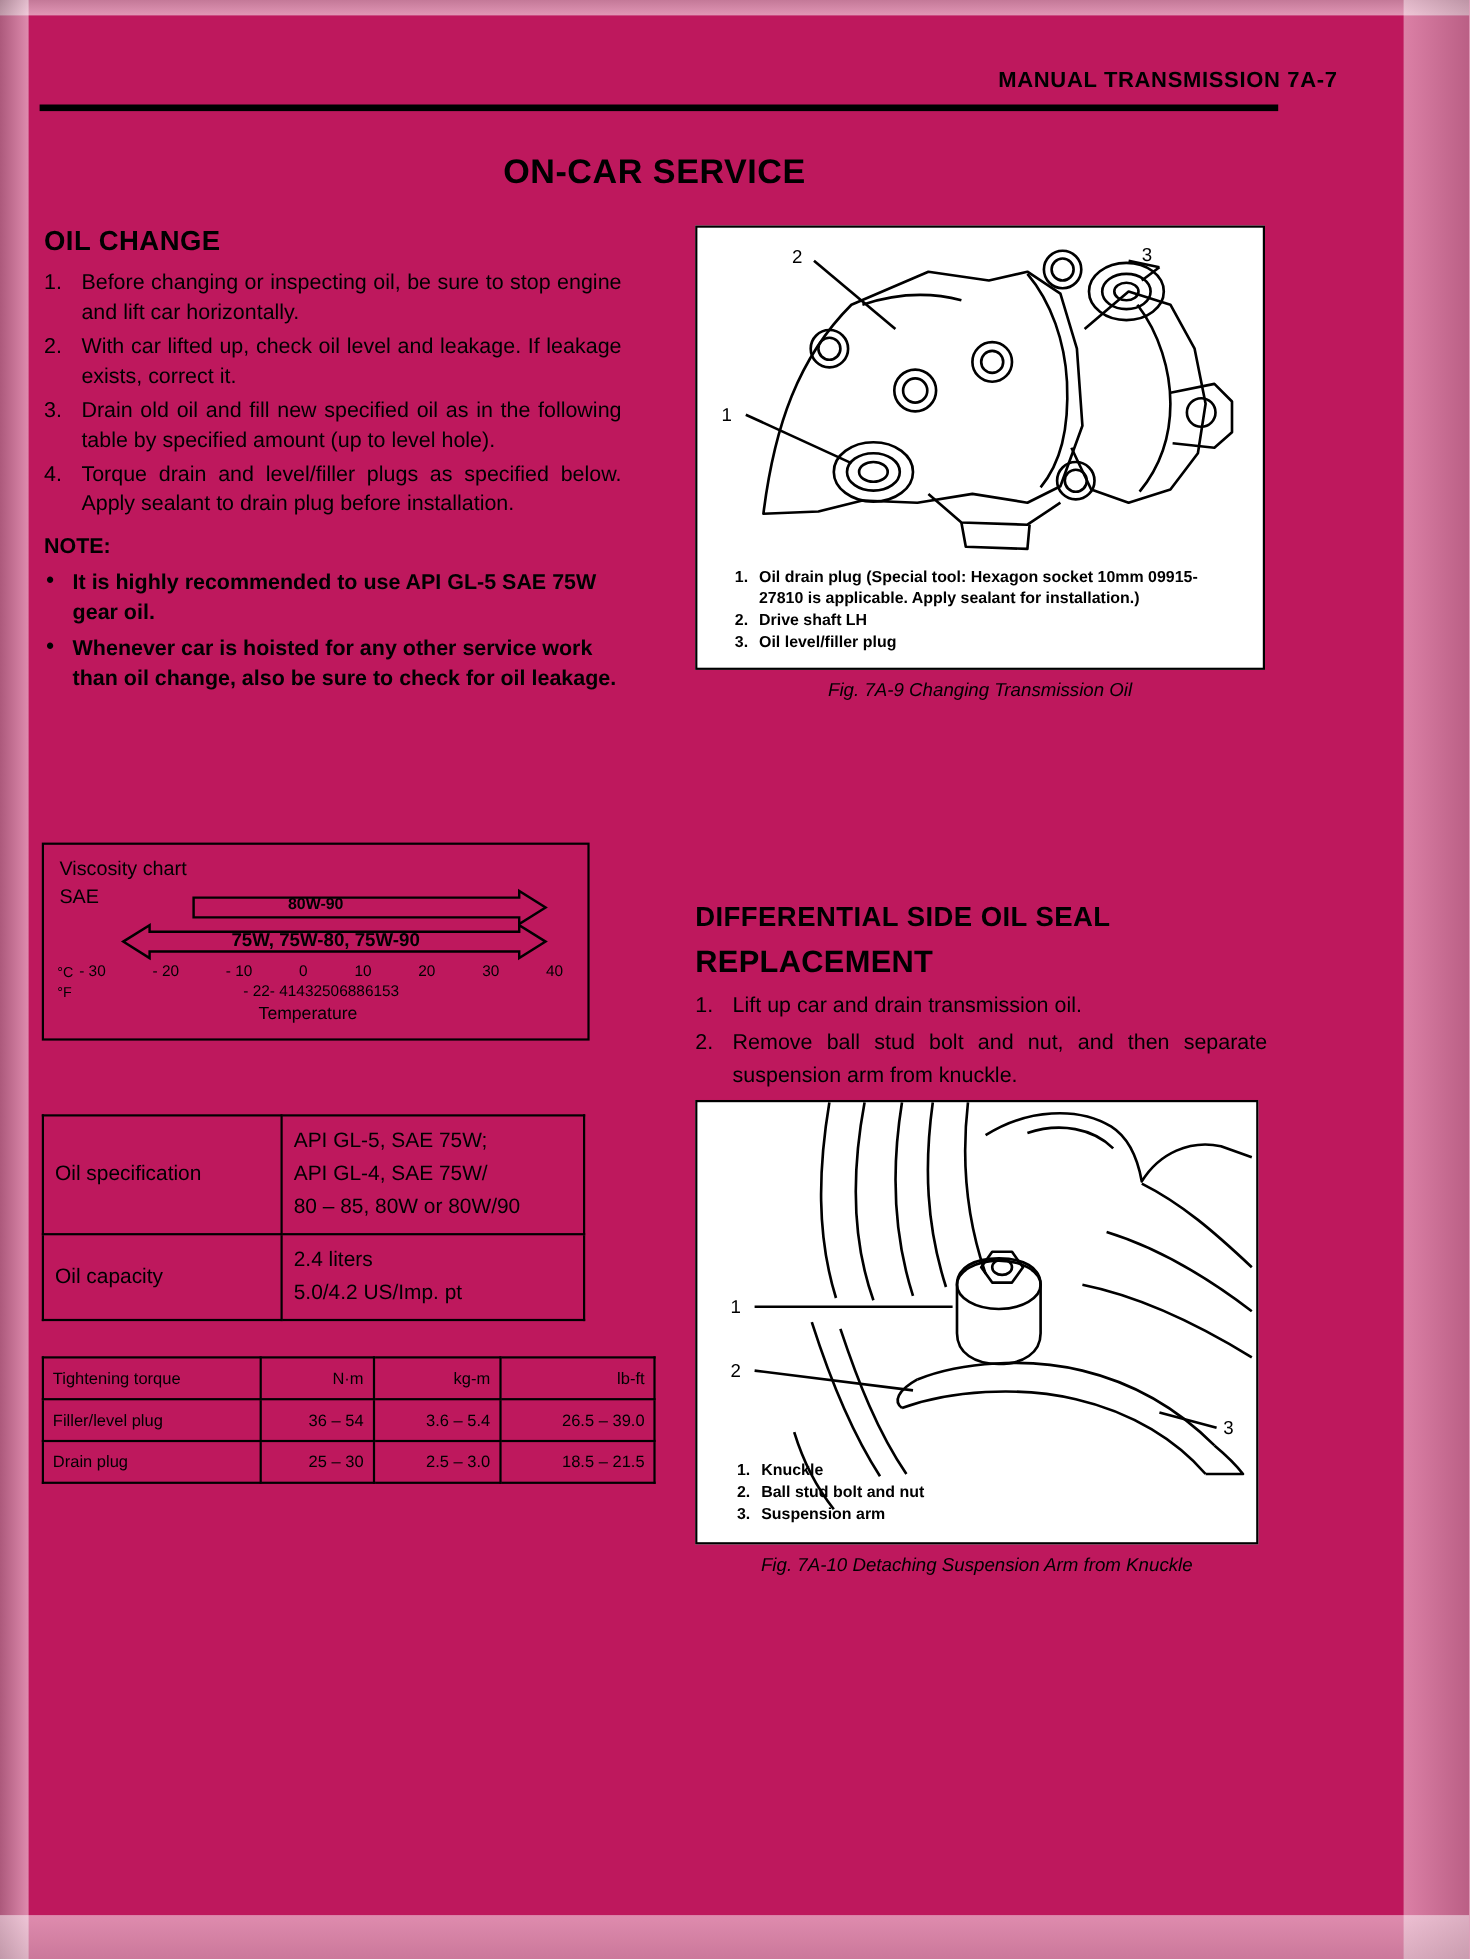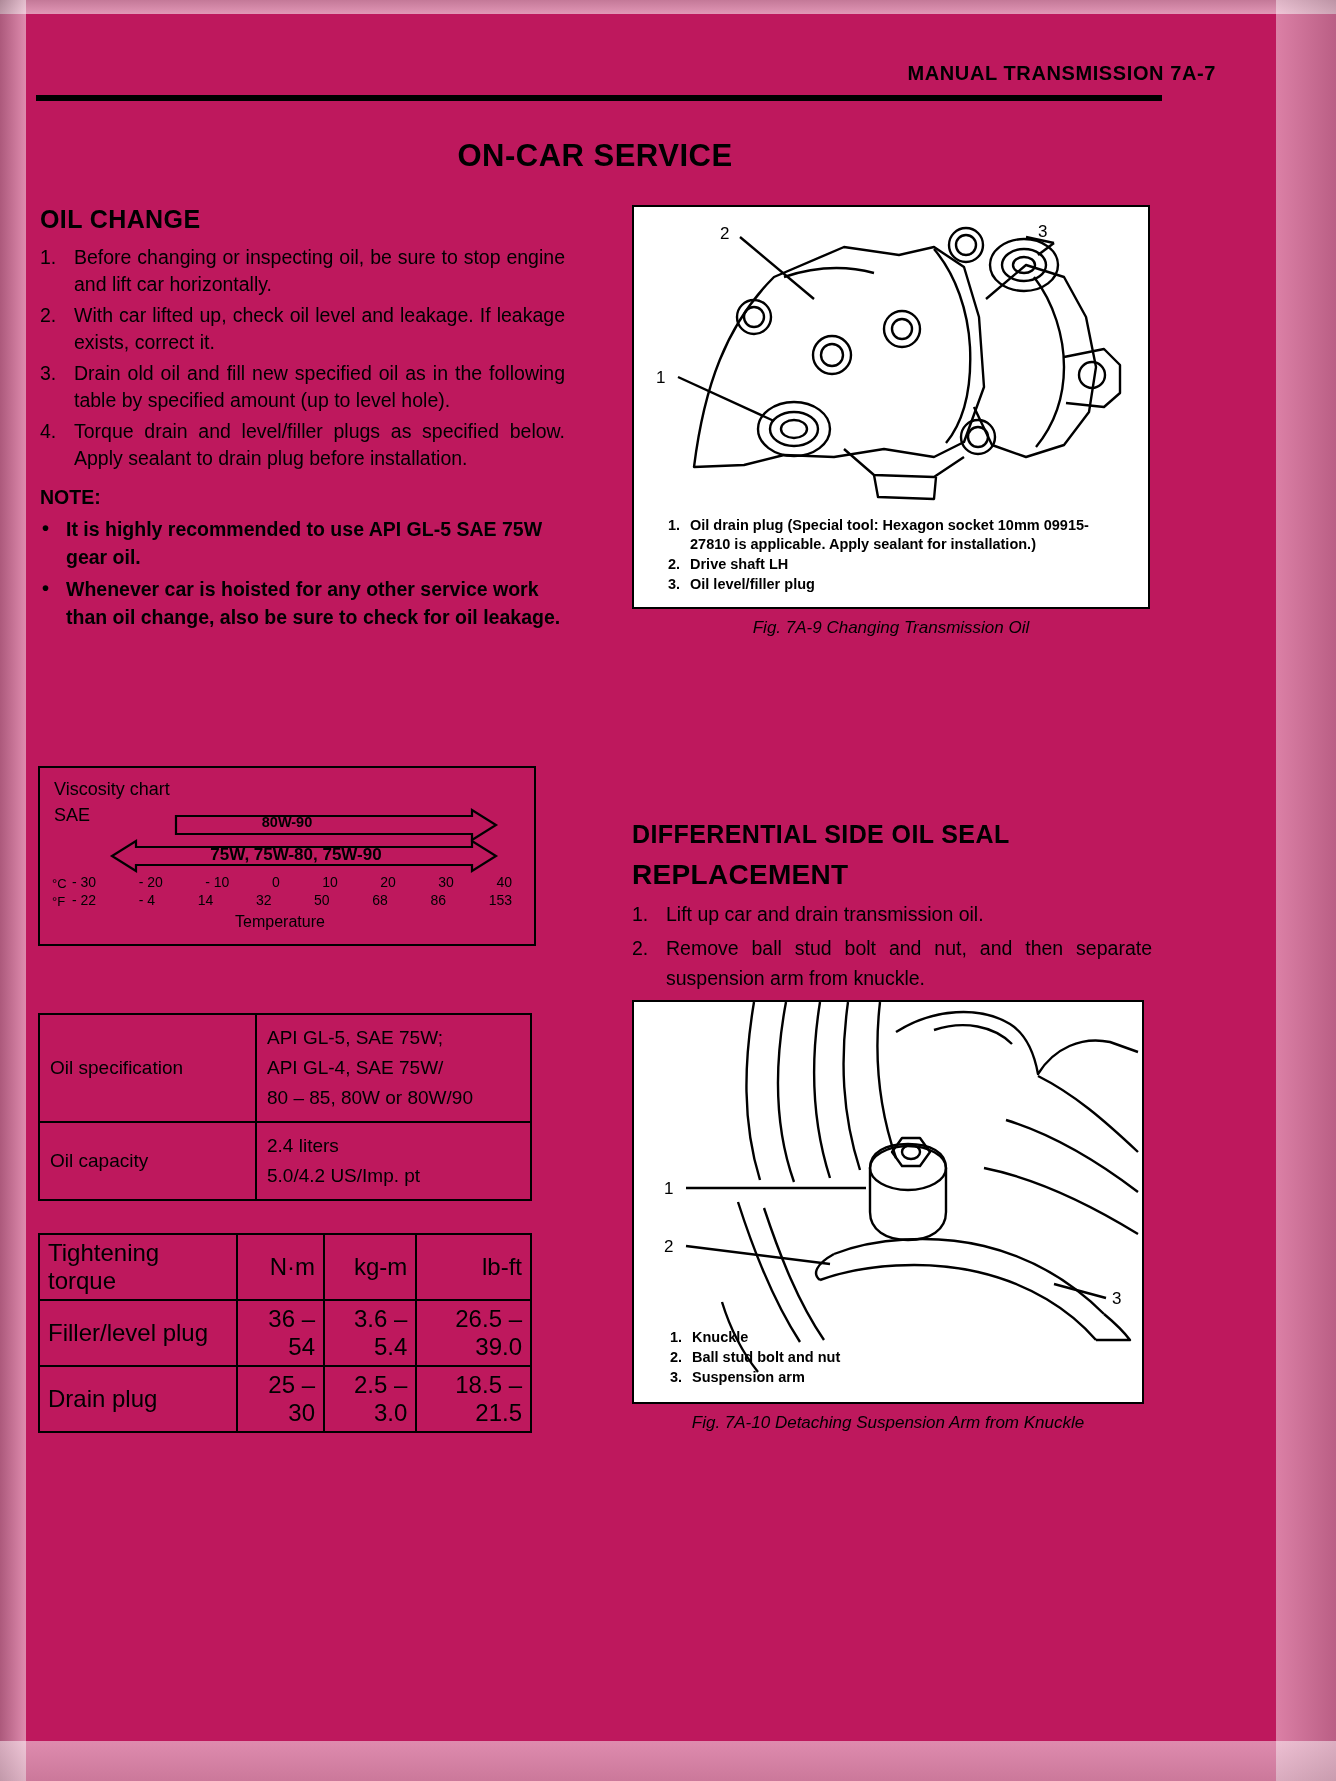--- a/index.html
+++ b/index.html
@@ -147,23 +147,23 @@
     padding: 8px 10px;
     vertical-align: middle;
     line-height: 30px;
   }
   .spec-table td.label { width: 195px; }
 
   
   .torque-table {
     position: absolute;
     top: 1233px; left: 38px;
-    width: 494px;
+    width: 558px;
     border-collapse: collapse;
-    font-size: 24px;
+    font-size: 15px;
   }
   .torque-table td, .torque-table th {
     border: 2px solid #000;
     padding: 4px 8px;
     font-weight: normal;
     text-align: right;
     height: 28px;
   }
   .torque-table td.first, .torque-table th.first {
     text-align: left;
@@ -272,21 +272,21 @@
     <div style="position:absolute;left:32px;top:106px;width:440px;display:flex;justify-content:space-between;font-size:14px;">
       <span>- 30</span>
       <span>- 20</span>
       <span>- 10</span>
       <span>0</span>
       <span>10</span>
       <span>20</span>
       <span>30</span>
       <span>40</span>
     </div>
-    <div style="position:absolute;left:32px;top:124px;width:440px;display:flex;justify-content:space-between;font-size:14px;">
+    <div style="position:absolute;left:32px;top:124px;width:440px;display:flex;justify-content:center;font-size:14px;">
       <span>- 22</span>
       <span>- 4</span>
       <span>14</span>
       <span>32</span>
       <span>50</span>
       <span>68</span>
       <span>86</span>
       <span>153</span>
     </div>
     <div style="position:absolute;left:0;top:145px;width:480px;text-align:center;font-size:16px;">Temperature</div>

